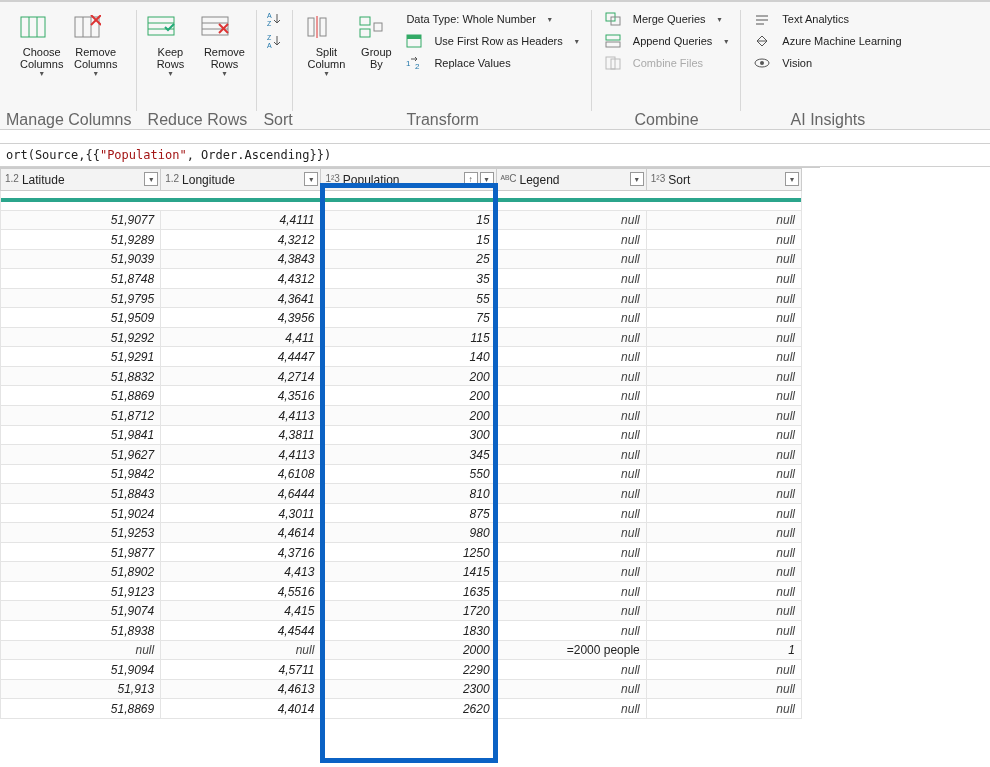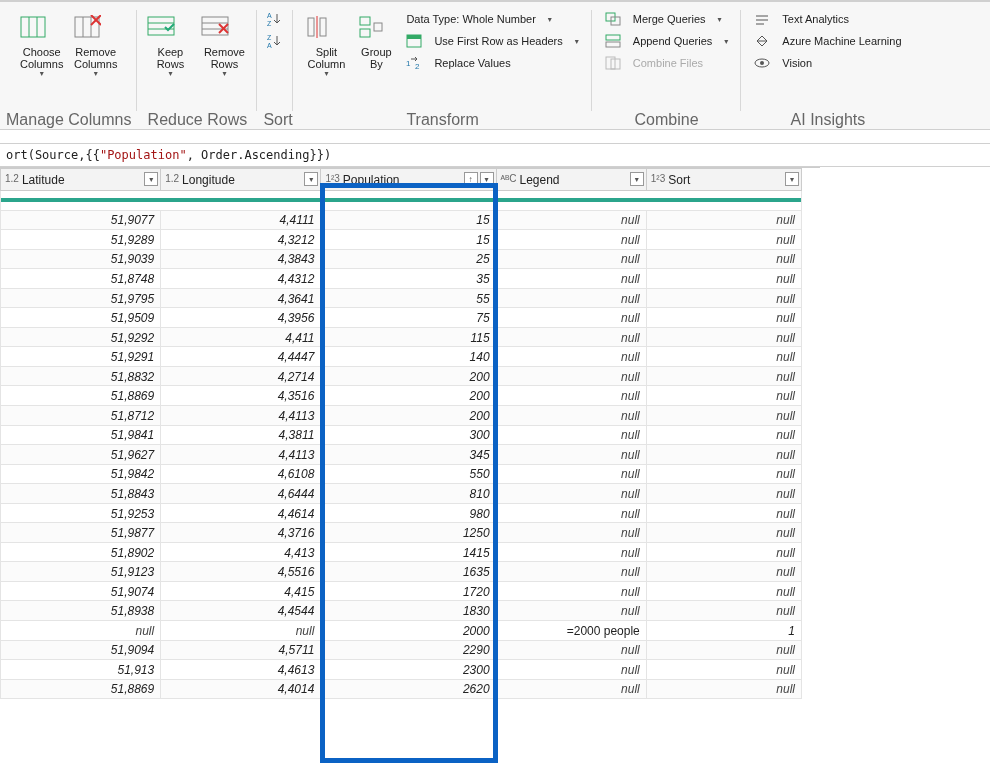--- a/index.html
+++ b/index.html
@@ -557,20 +557,27 @@
           <td class="nul">null</td>
         </tr>
         <tr>
           <td class="num">51,8843</td>
           <td class="num">4,6444</td>
           <td class="num">810</td>
           <td class="nul">null</td>
           <td class="nul">null</td>
         </tr>
         <tr>
+          <td class="num">51,9024</td>
+          <td class="num">4,3011</td>
+          <td class="num">875</td>
+          <td class="nul">null</td>
+          <td class="nul">null</td>
+        </tr>
+        <tr>
           <td class="num">51,9253</td>
           <td class="num">4,4614</td>
           <td class="num">980</td>
           <td class="nul">null</td>
           <td class="nul">null</td>
         </tr>
         <tr>
           <td class="num">51,9877</td>
           <td class="num">4,3716</td>
           <td class="num">1250</td>

